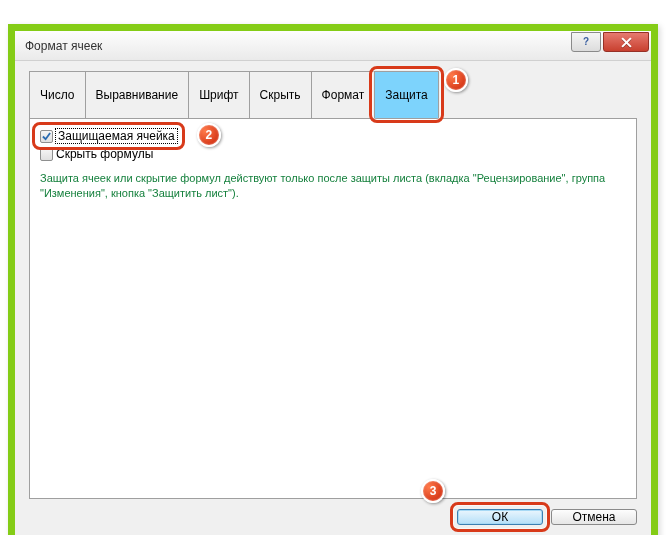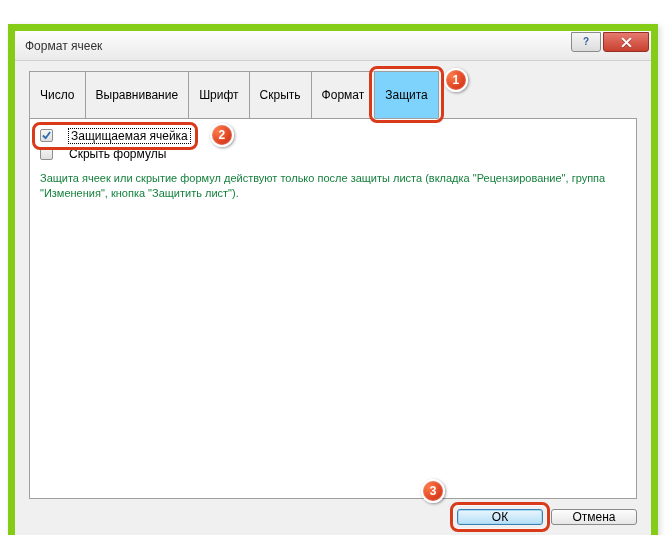--- a/index.html
+++ b/index.html
@@ -80,22 +80,23 @@
     flex: 1;
     border: 1px solid #9f9f9f;
     background: #fff;
     padding: 10px 10px;
     display: flex;
     flex-direction: column;
   }
   
   .checkrow {
     display: flex;
+    align-items: center;
     margin-bottom: 4px;
-    gap: 16px;
+    gap: 3px;
   }
   .chk {
     width: 13px; height: 13px;
     border: 1px solid #8e8f8f;
     background: linear-gradient(#f5f5f5,#e0e0e0);
     border-radius: 2px;
     display: flex; align-items:center; justify-content:center;
     flex-shrink: 0;
   }
   .chk svg { display:block; }

